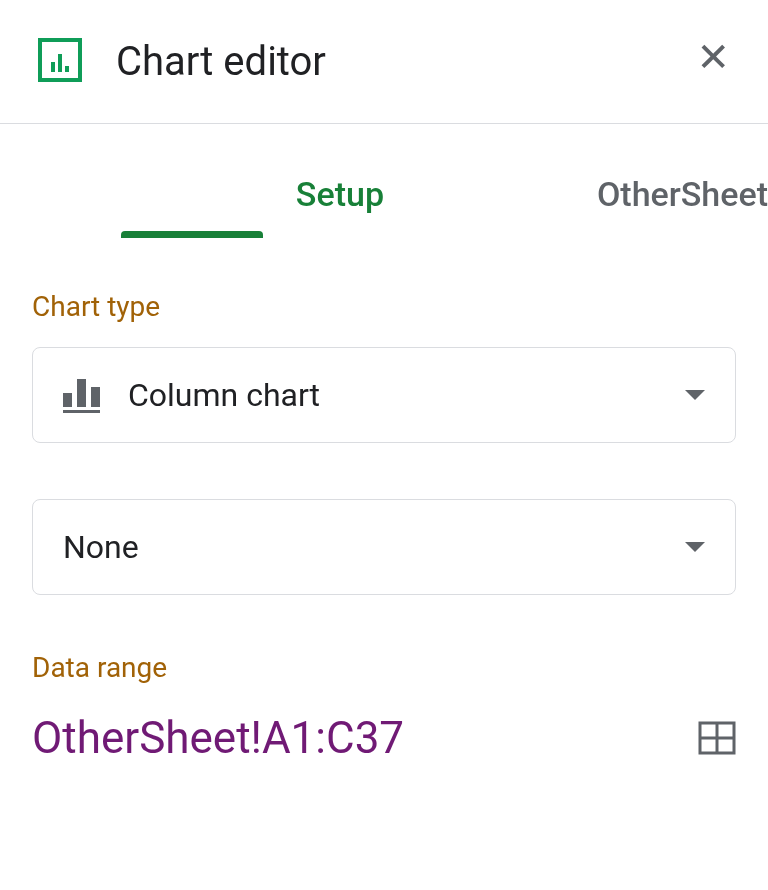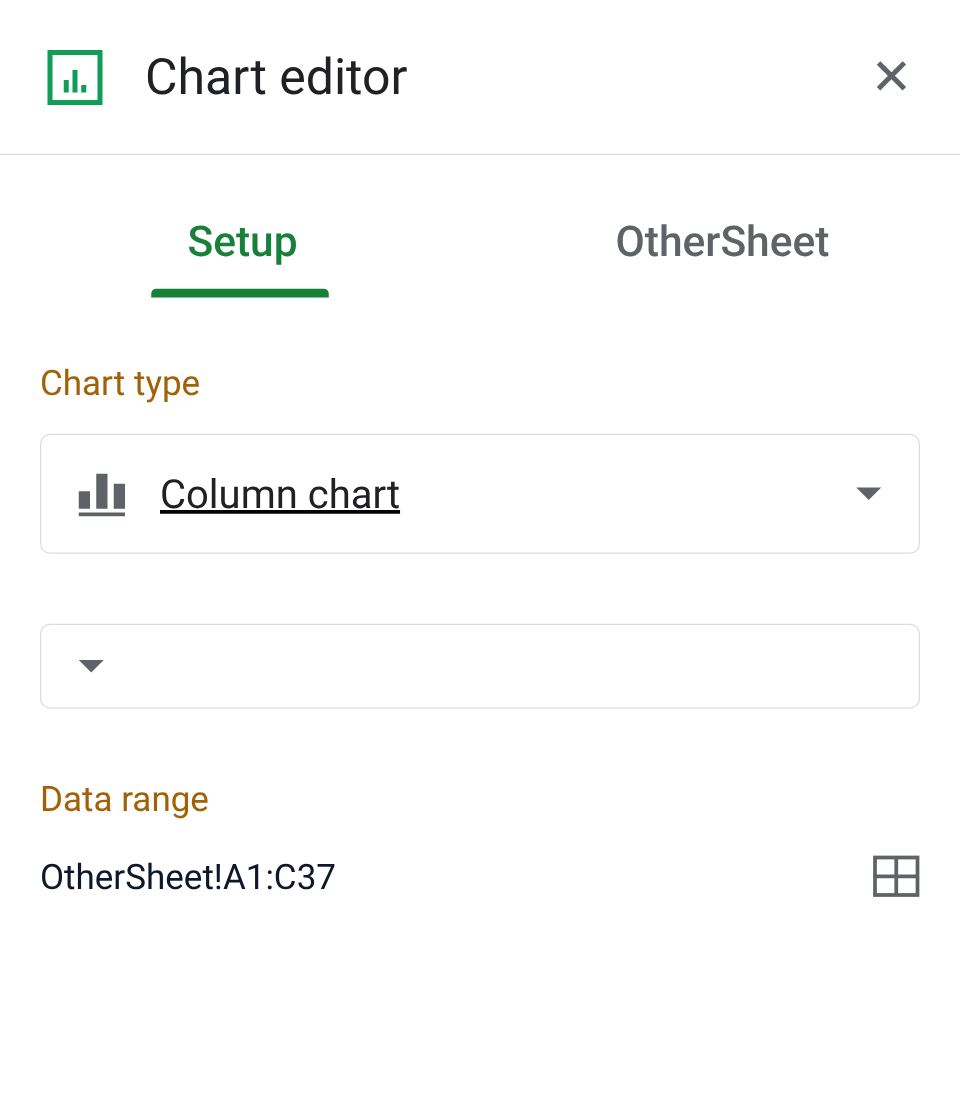--- a/index.html
+++ b/index.html
@@ -9,21 +9,21 @@
     }
     body {
       font-family: 'Google Sans', Roboto, Arial, sans-serif;
       background: #fff;
       width: 768px;
       height: 890px;
       overflow: hidden;
     }
     .header {
       display: flex;
-      align-items: center;
+      align-items: flex-start;
       padding: 38px 38px 38px 38px;
       border-bottom: 1px solid #dadce0;
     }
     .header-icon {
       width: 44px;
       height: 44px;
       border: 4px solid #0f9d58;
       display: flex;
       align-items: flex-end;
       justify-content: center;
@@ -51,21 +51,21 @@
       cursor: pointer;
       font-weight: 300;
       line-height: 1;
     }
     .tabs {
       display: flex;
       margin-top: 38px;
     }
     .tab {
       flex: 1;
-      text-align: center;
+      text-align: right;
       font-size: 34px;
       padding: 12px 0 24px 4px;
       cursor: pointer;
       color: #5f6368;
       font-weight: 500;
       position: relative;
     }
     .tab.active {
       color: #188038;
     }
@@ -90,21 +90,20 @@
       font-weight: 400;
     }
     .select-box {
       border: 1px solid #dadce0;
       border-radius: 8px;
       padding: 28px 30px;
       display: flex;
       align-items: center;
       cursor: pointer;
       margin-bottom: 56px;
-      text-decoration: underline;
     }
     .chart-type-icon {
       display: flex;
       align-items: flex-end;
       gap: 5px;
       margin-right: 28px;
       height: 36px;
       position: relative;
       padding-bottom: 3px;
       border-bottom: 3px solid #5f6368;
@@ -129,22 +128,22 @@
       border-right: 10px solid transparent;
       border-top: 10px solid #5f6368;
     }
     .data-range-row {
       display: flex;
       align-items: center;
       justify-content: space-between;
       padding: 4px 0;
     }
     .data-range-text {
-      font-size: 28px;
-      color: #0f172a;
+      font-size: 44px;
+      color: #701a75;
     }
     .grid-icon {
       width: 38px;
       height: 34px;
       cursor: pointer;
     }
     .grid-icon svg {
       width: 100%;
       height: 100%;
     }
@@ -174,20 +173,21 @@
     <div class="chart-type-icon">
       <span class="c1"></span>
       <span class="c2"></span>
       <span class="c3"></span>
     </div>
     <div class="select-text">Column chart</div>
     <div class="dropdown-arrow"></div>
   </div>
 
   <div class="select-box">
+    <div class="select-text">None</div>
     <div class="dropdown-arrow"></div>
   </div>
 
   <div class="section-label">Data range</div>
   <div class="data-range-row">
     <div class="data-range-text">OtherSheet!A1:C37</div>
     <div class="grid-icon">
       <svg viewBox="0 0 38 34">
         <rect x="2" y="2" width="34" height="30" fill="none" stroke="#5f6368" stroke-width="3"></rect>
         <line x1="19" y1="2" x2="19" y2="32" stroke="#5f6368" stroke-width="3"></line>

